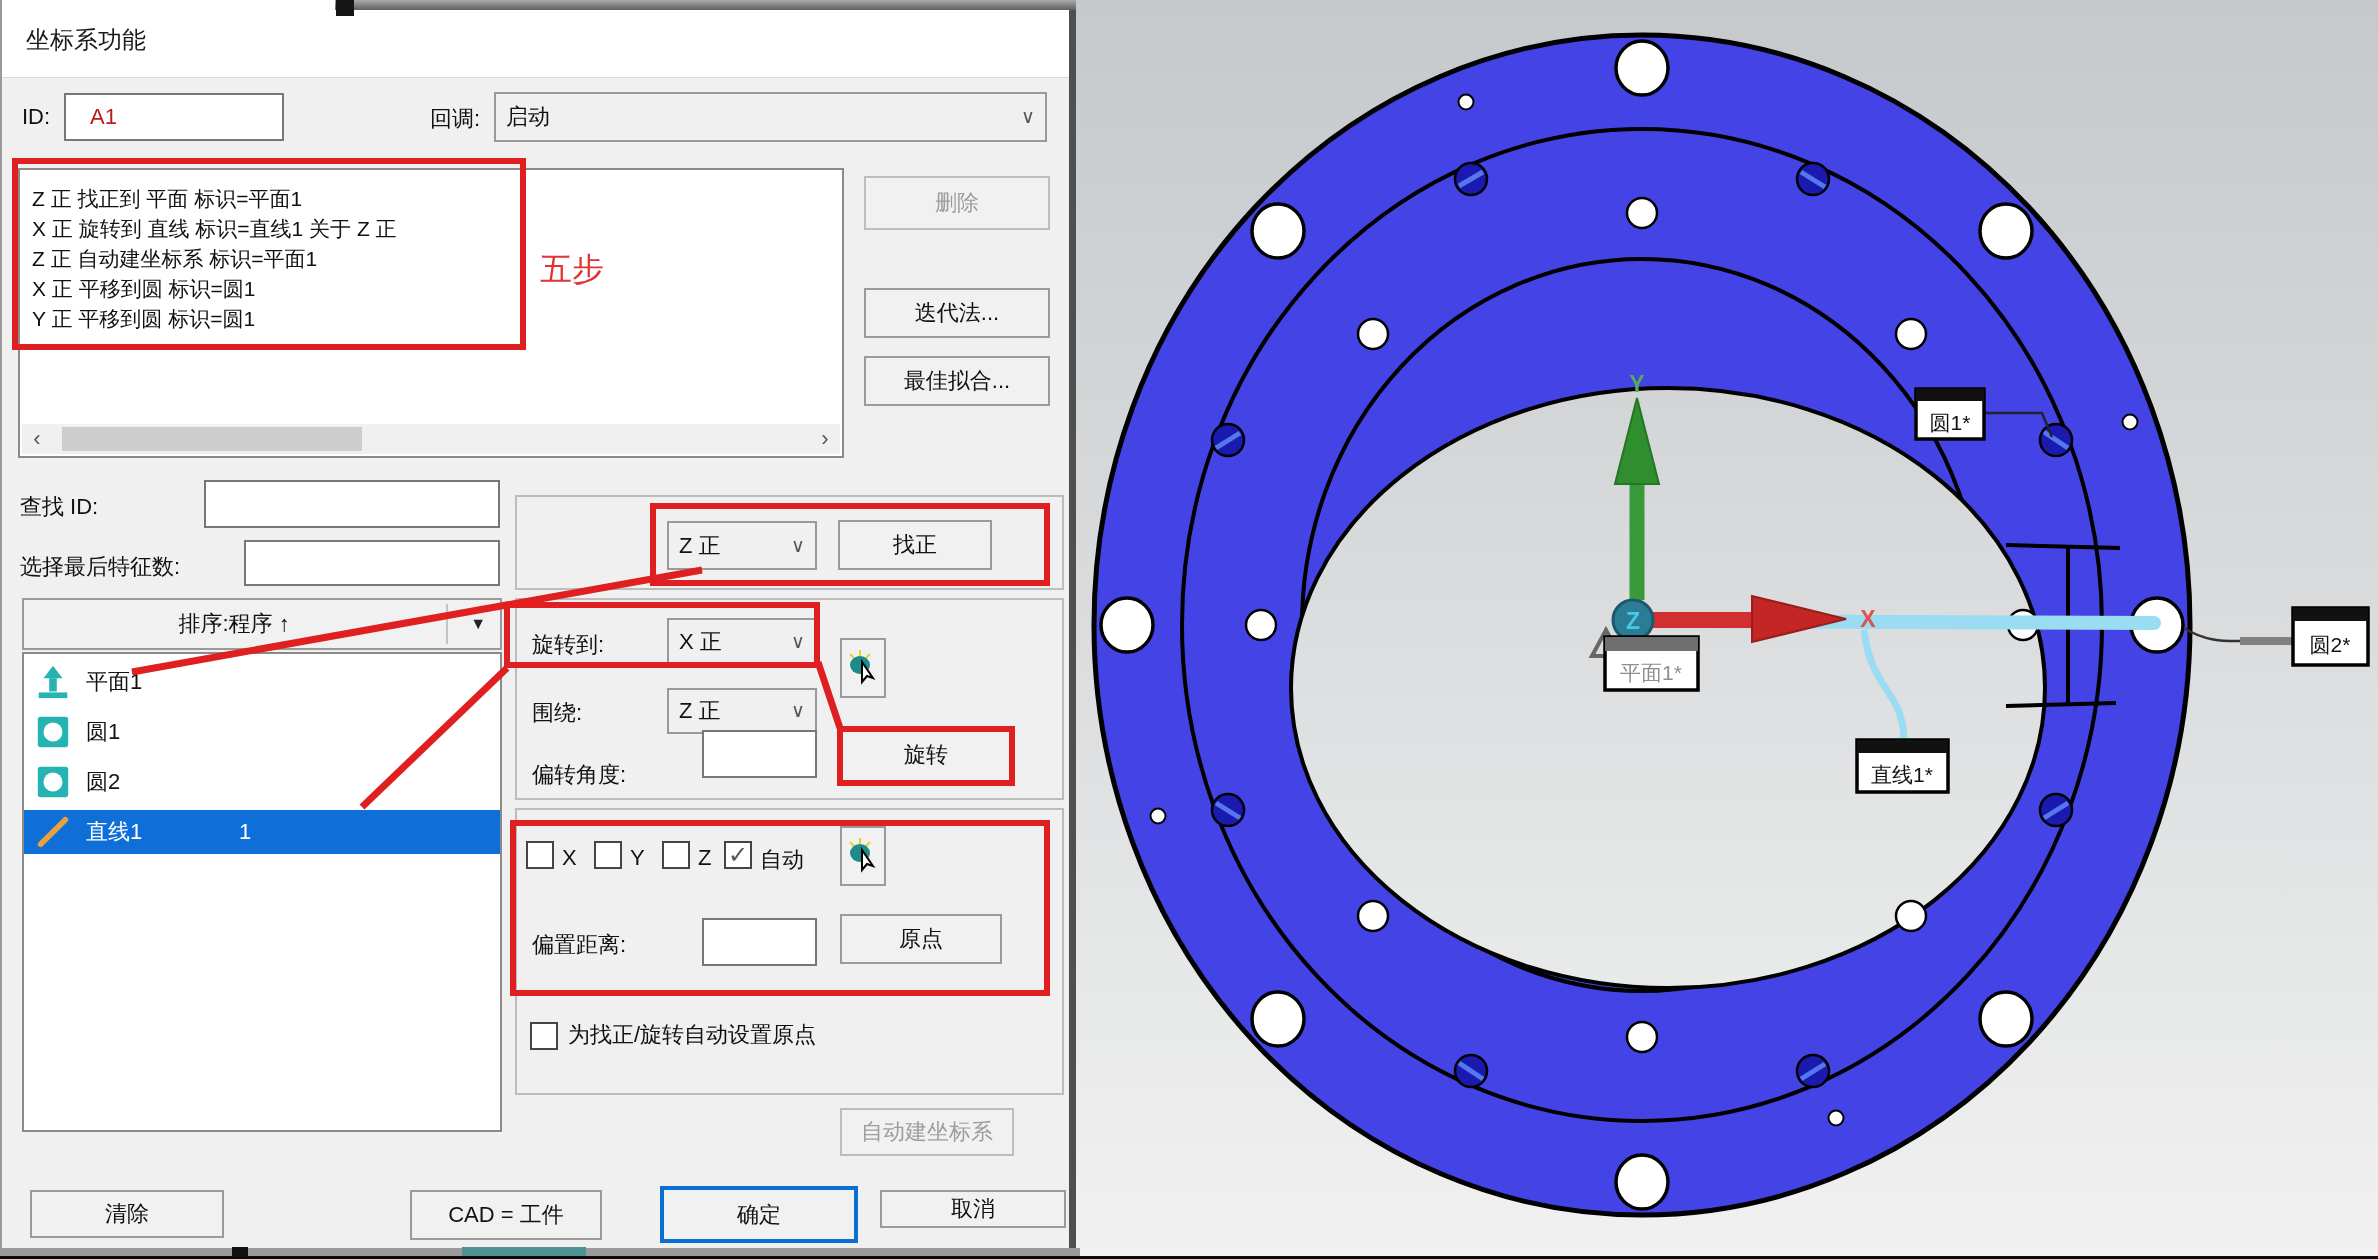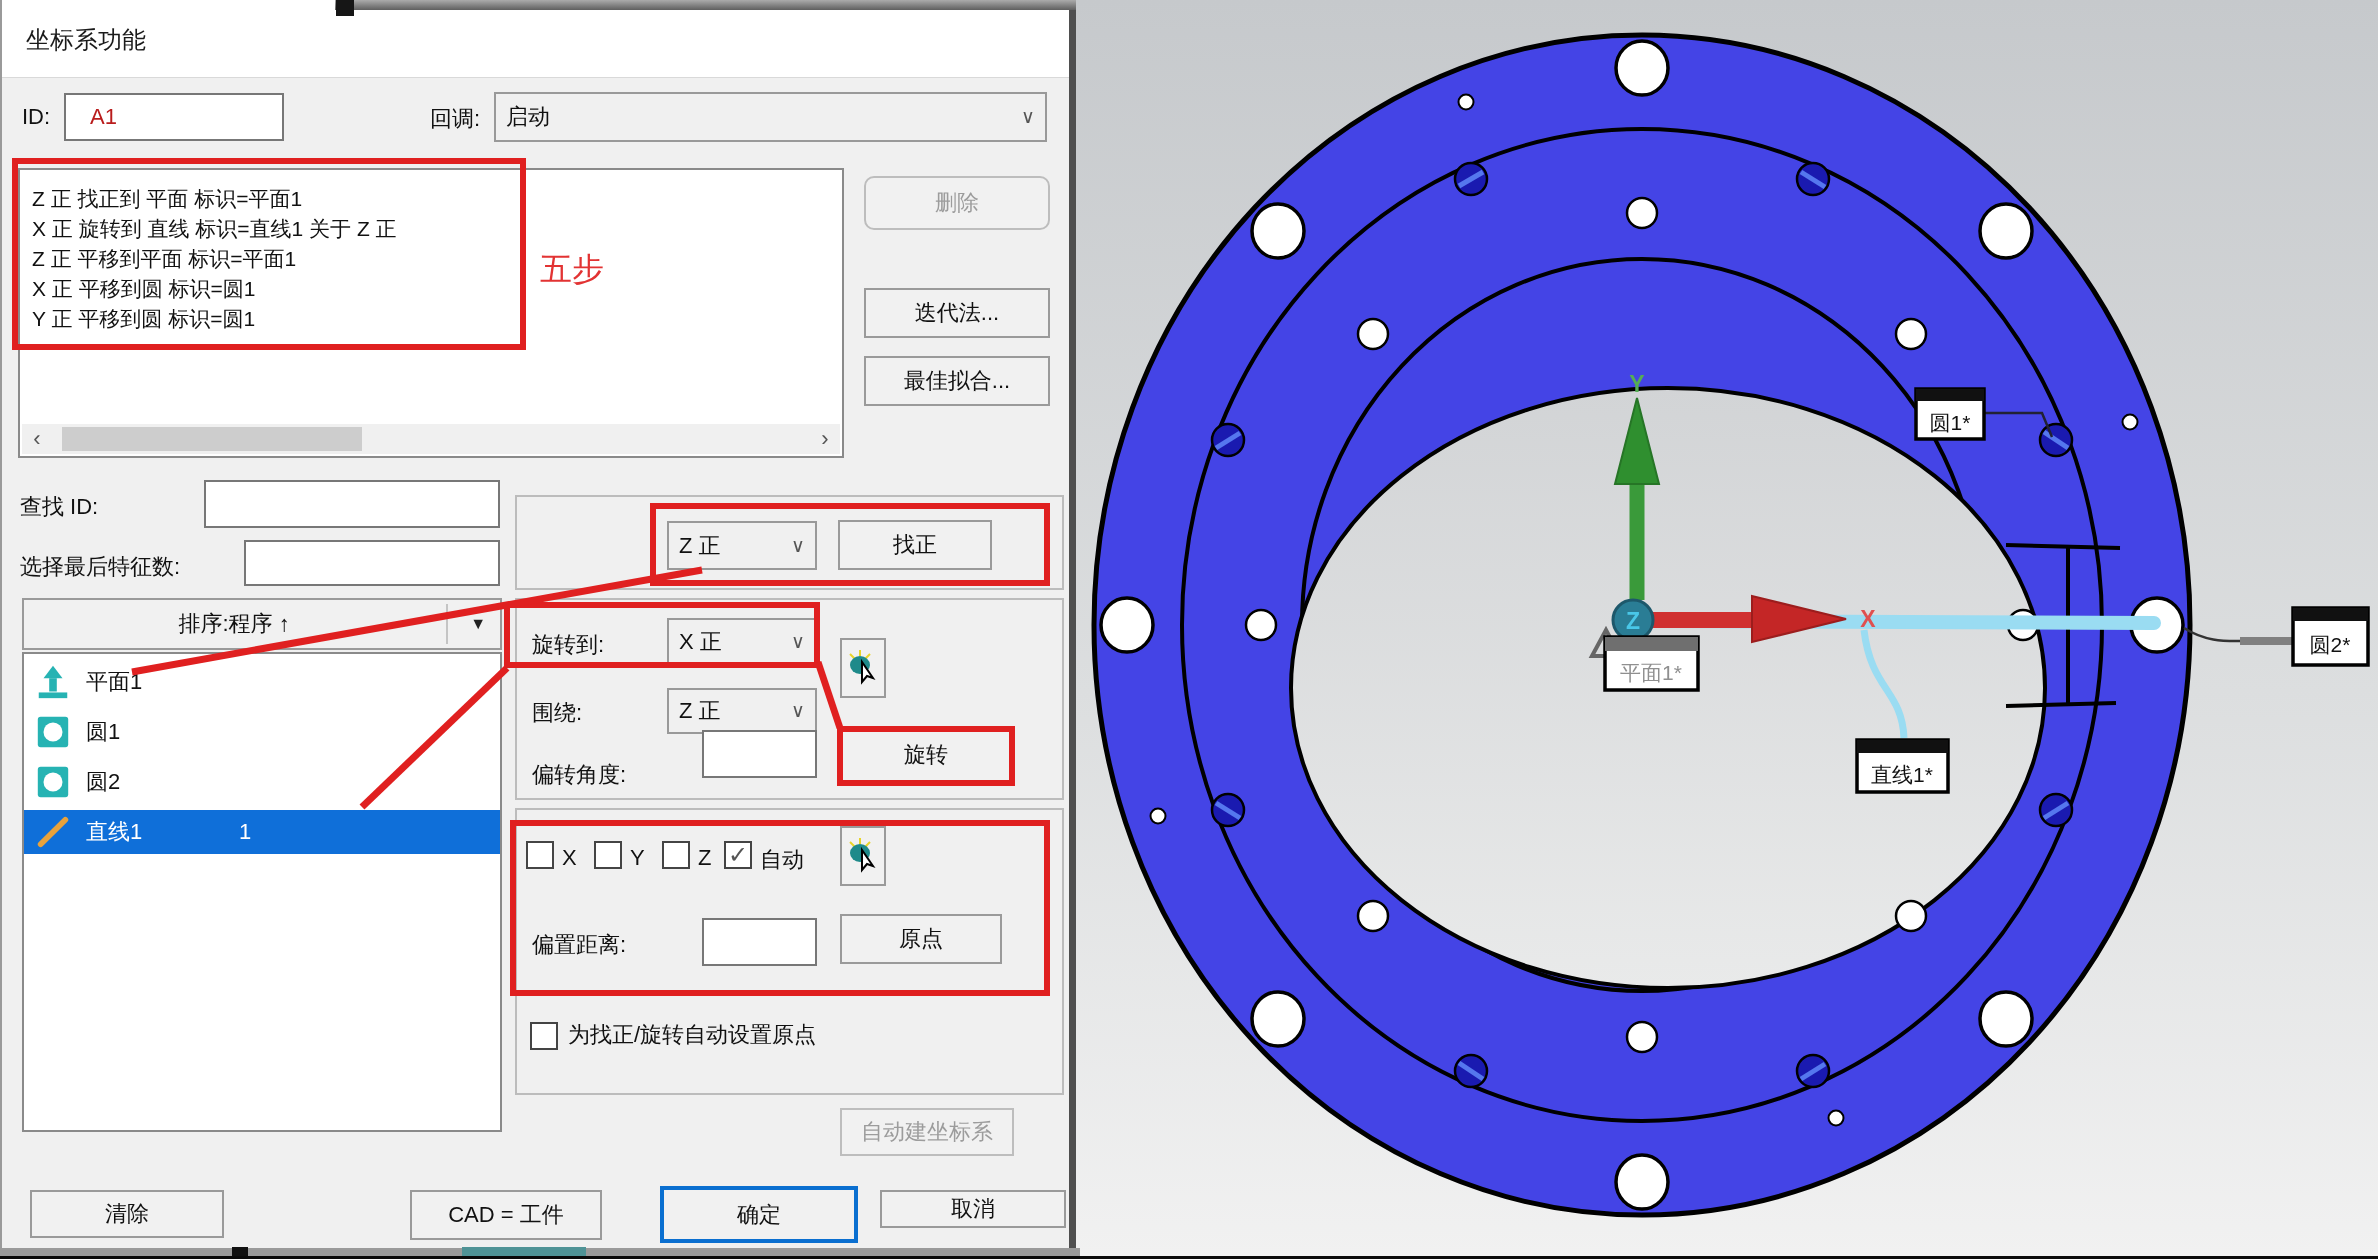--- a/index.html
+++ b/index.html
@@ -201,33 +201,33 @@
     <input class="inp" style="left: 62px; top: 93px; width: 220px; height: 48px;" value="A1">
     <div class="lbl" style="left:428px;top:104px;">回调:</div>
     <div class="combo" style="left:492px;top:92px;width:553px;height:50px;">
       <span>启动</span>
       <span class="chev">∨</span>
     </div>
 
     <div class="listbox steps">
       <div class="stepline">Z 正 找正到 平面 标识=平面1</div>
       <div class="stepline">X 正 旋转到 直线 标识=直线1 关于 Z 正</div>
-      <div class="stepline">Z 正 平移到平面 标识=平面1</div>
+      <div class="stepline">Z 正 自动建坐标系 标识=平面1</div>
       <div class="stepline">X 正 平移到圆 标识=圆1</div>
       <div class="stepline">Y 正 平移到圆 标识=圆1</div>
       <div class="hscroll">
         <div class="sbtn">‹</div>
         <div class="sthumb"></div>
         <div class="sbtn sright">›</div>
       </div>
     </div>
     <div class="redrect" style="left:10px;top:158px;width:514px;height:192px;"></div>
     <div class="redtext">五步</div>
 
-    <button class="btn disabled" style="left:862px;top:176px;width:186px;height:54px;border-radius:10px;">删除</button>
+    <button class="btn disabled" style="left:862px;top:176px;width:186px;height:54px;">删除</button>
     <button class="btn" style="left:862px;top:288px;width:186px;height:50px;">迭代法...</button>
     <button class="btn" style="left:862px;top:356px;width:186px;height:50px;">最佳拟合...</button>
 
     <div class="lbl" style="left:18px;top:492px;">查找 ID:</div>
     <input class="inp" style="left: 202px; top: 480px; width: 296px; height: 48px;">
     <div class="lbl" style="left:18px;top:552px;">选择最后特征数:</div>
     <input class="inp" style="left: 242px; top: 540px; width: 256px; height: 46px;">
 
     <div class="sortbar">
       <div class="sorttext">

